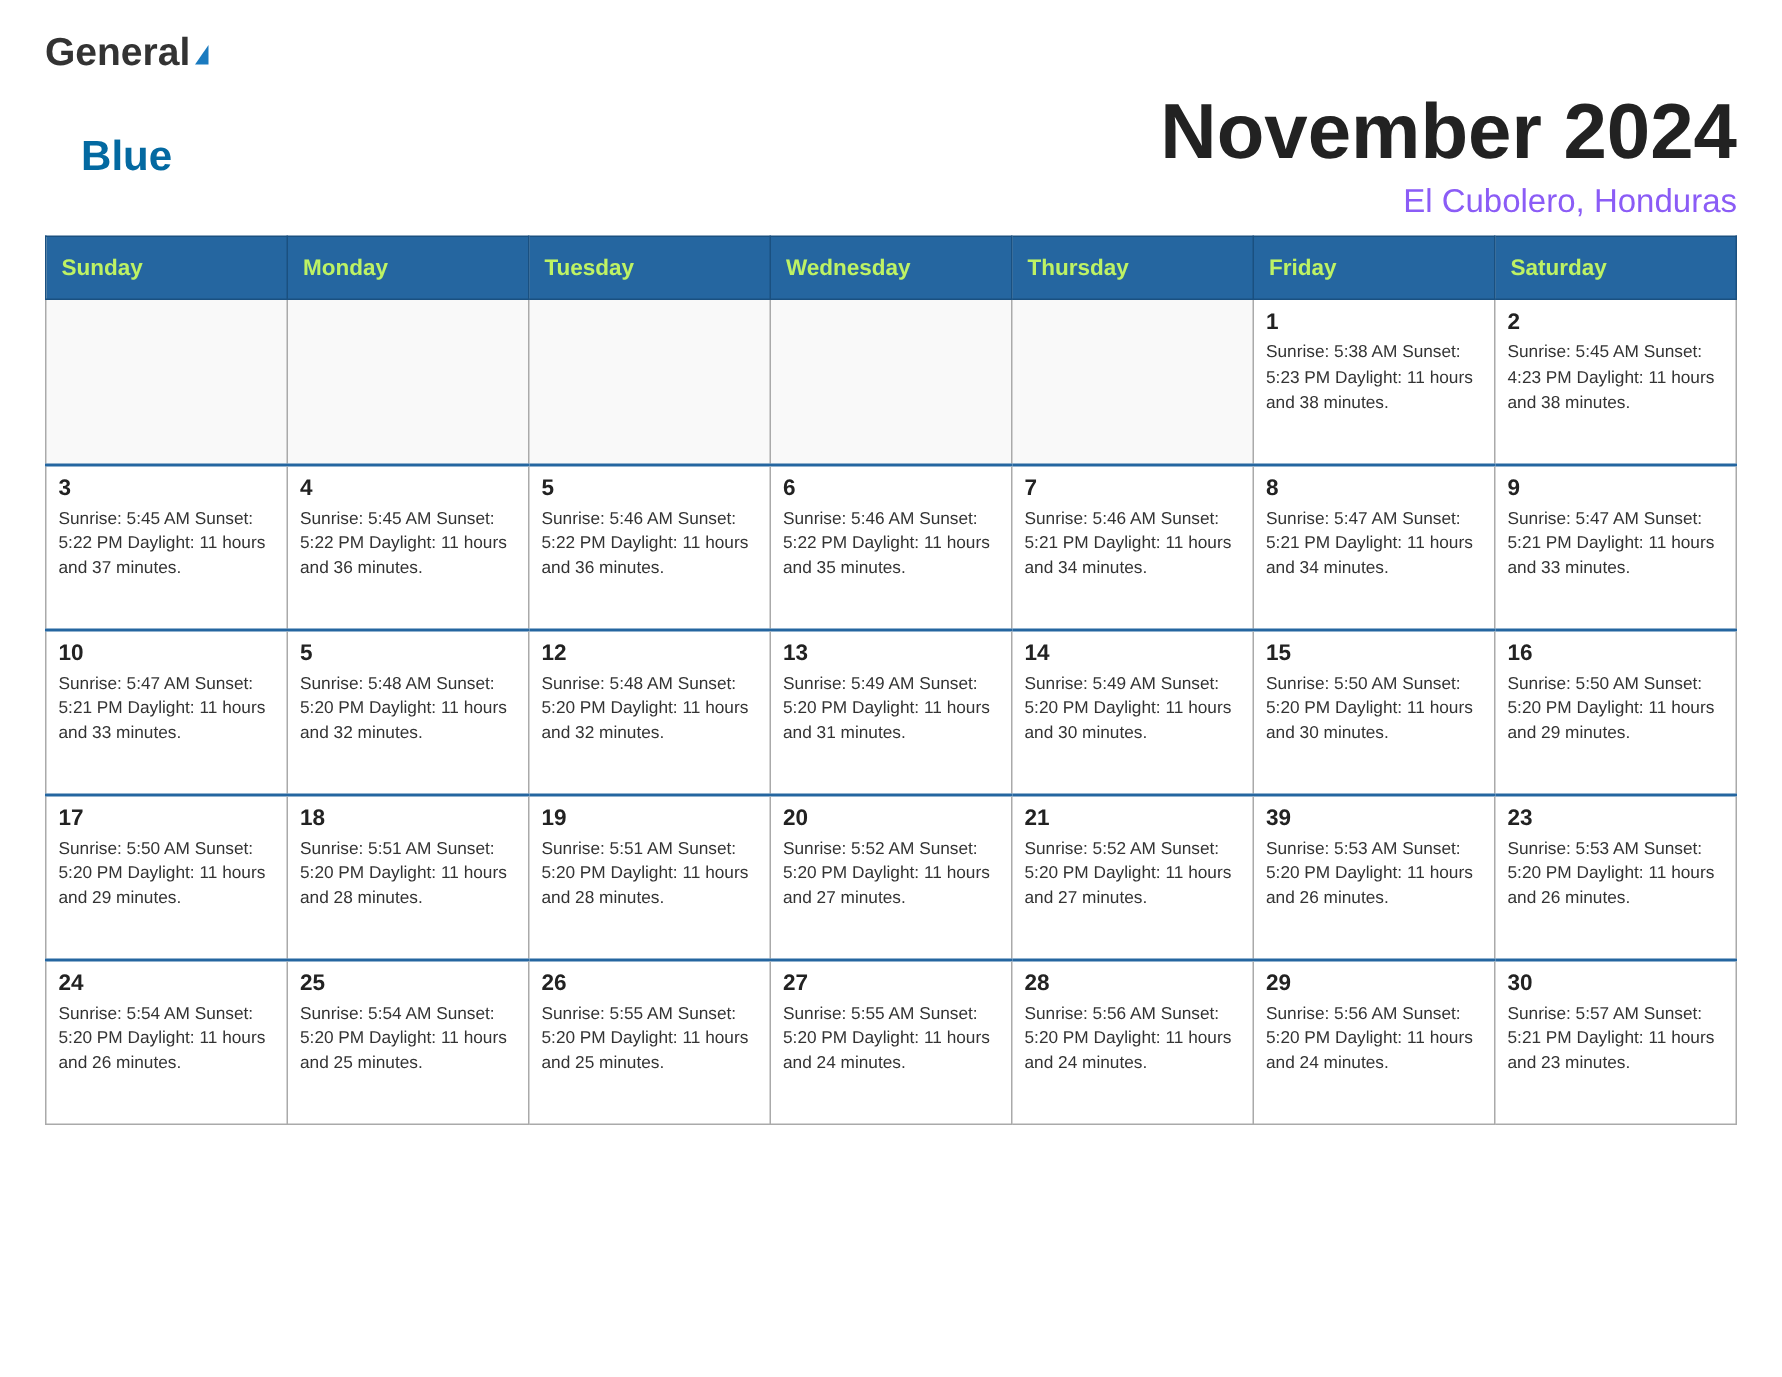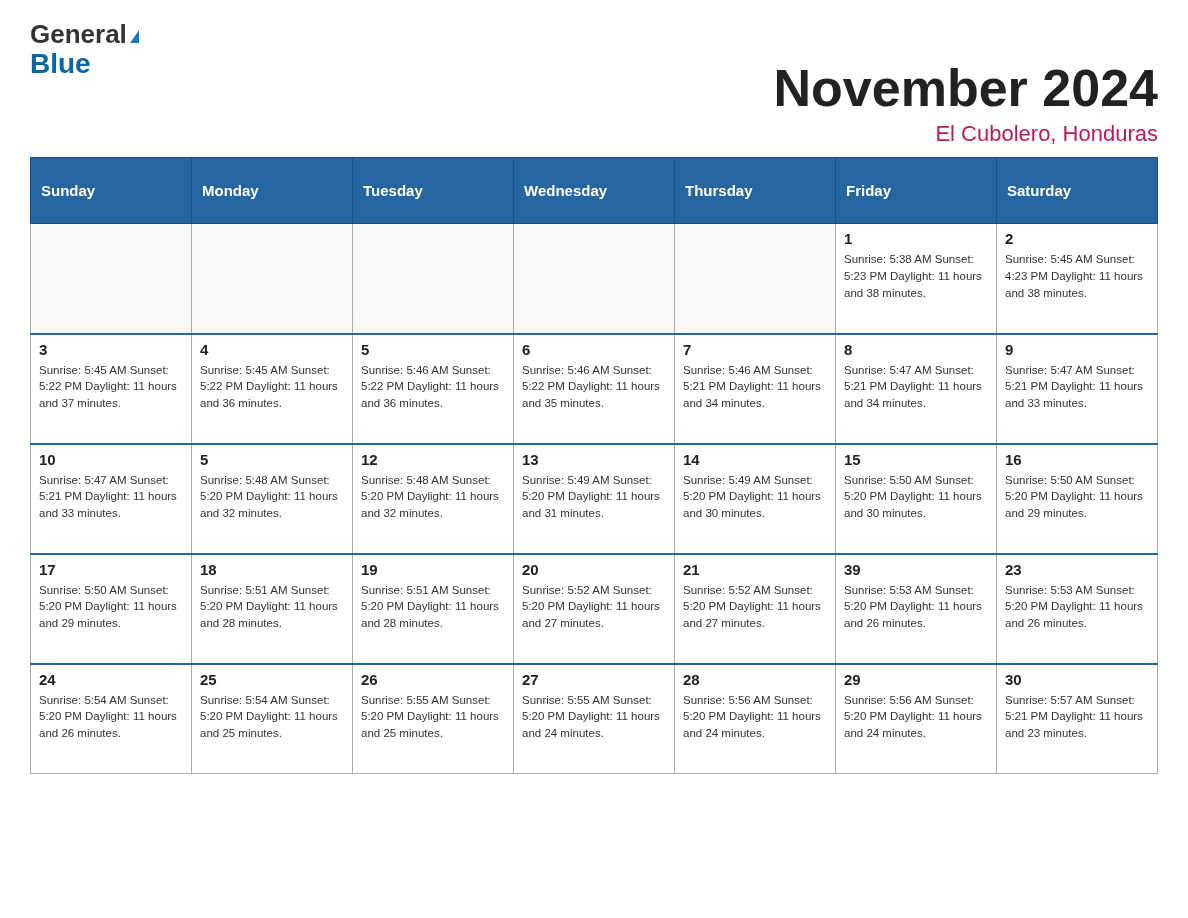--- a/index.html
+++ b/index.html
@@ -12,21 +12,22 @@
     }
     .header {
       display: flex;
       justify-content: space-between;
       align-items: flex-start;
       margin-bottom: 10px;
     }
     .logo {
       display: flex;
       flex-direction: column;
-      align-items: flex-start;
+      align-items: center;
+      gap: 40px;
     }
     .logo-general {
       font-size: 26px;
       font-weight: bold;
       color: #333;
       line-height: 1.1;
     }
     .logo-general span {
       color: #1a7abf;
     }
@@ -42,34 +43,34 @@
     .title-block h1 {
       font-size: 52px;
       font-weight: bold;
       color: #222;
       line-height: 1.1;
       margin-top: 40px;
     }
     .title-block h2 {
       font-size: 22px;
       font-weight: normal;
-      color: #be185d;
+      color: #8b5cf6;
       margin-top: 4px;
     }
     .calendar {
       width: 100%;
       border-collapse: collapse;
       margin-top: 10px;
     }
     .calendar th {
       background-color: #2566a0;
-      color: #ffffff;
+      color: #bef264;
       font-size: 15px;
       font-weight: bold;
-      padding: 24px 10px;
+      padding: 12px 10px;
       text-align: left;
       border: 1px solid #1a5080;
       margin-left: 20px;
     }
     .calendar td {
       border: 1px solid #aaa;
       vertical-align: top;
       padding: 6px 8px;
       width: 14.28%;
       min-height: 100px;

